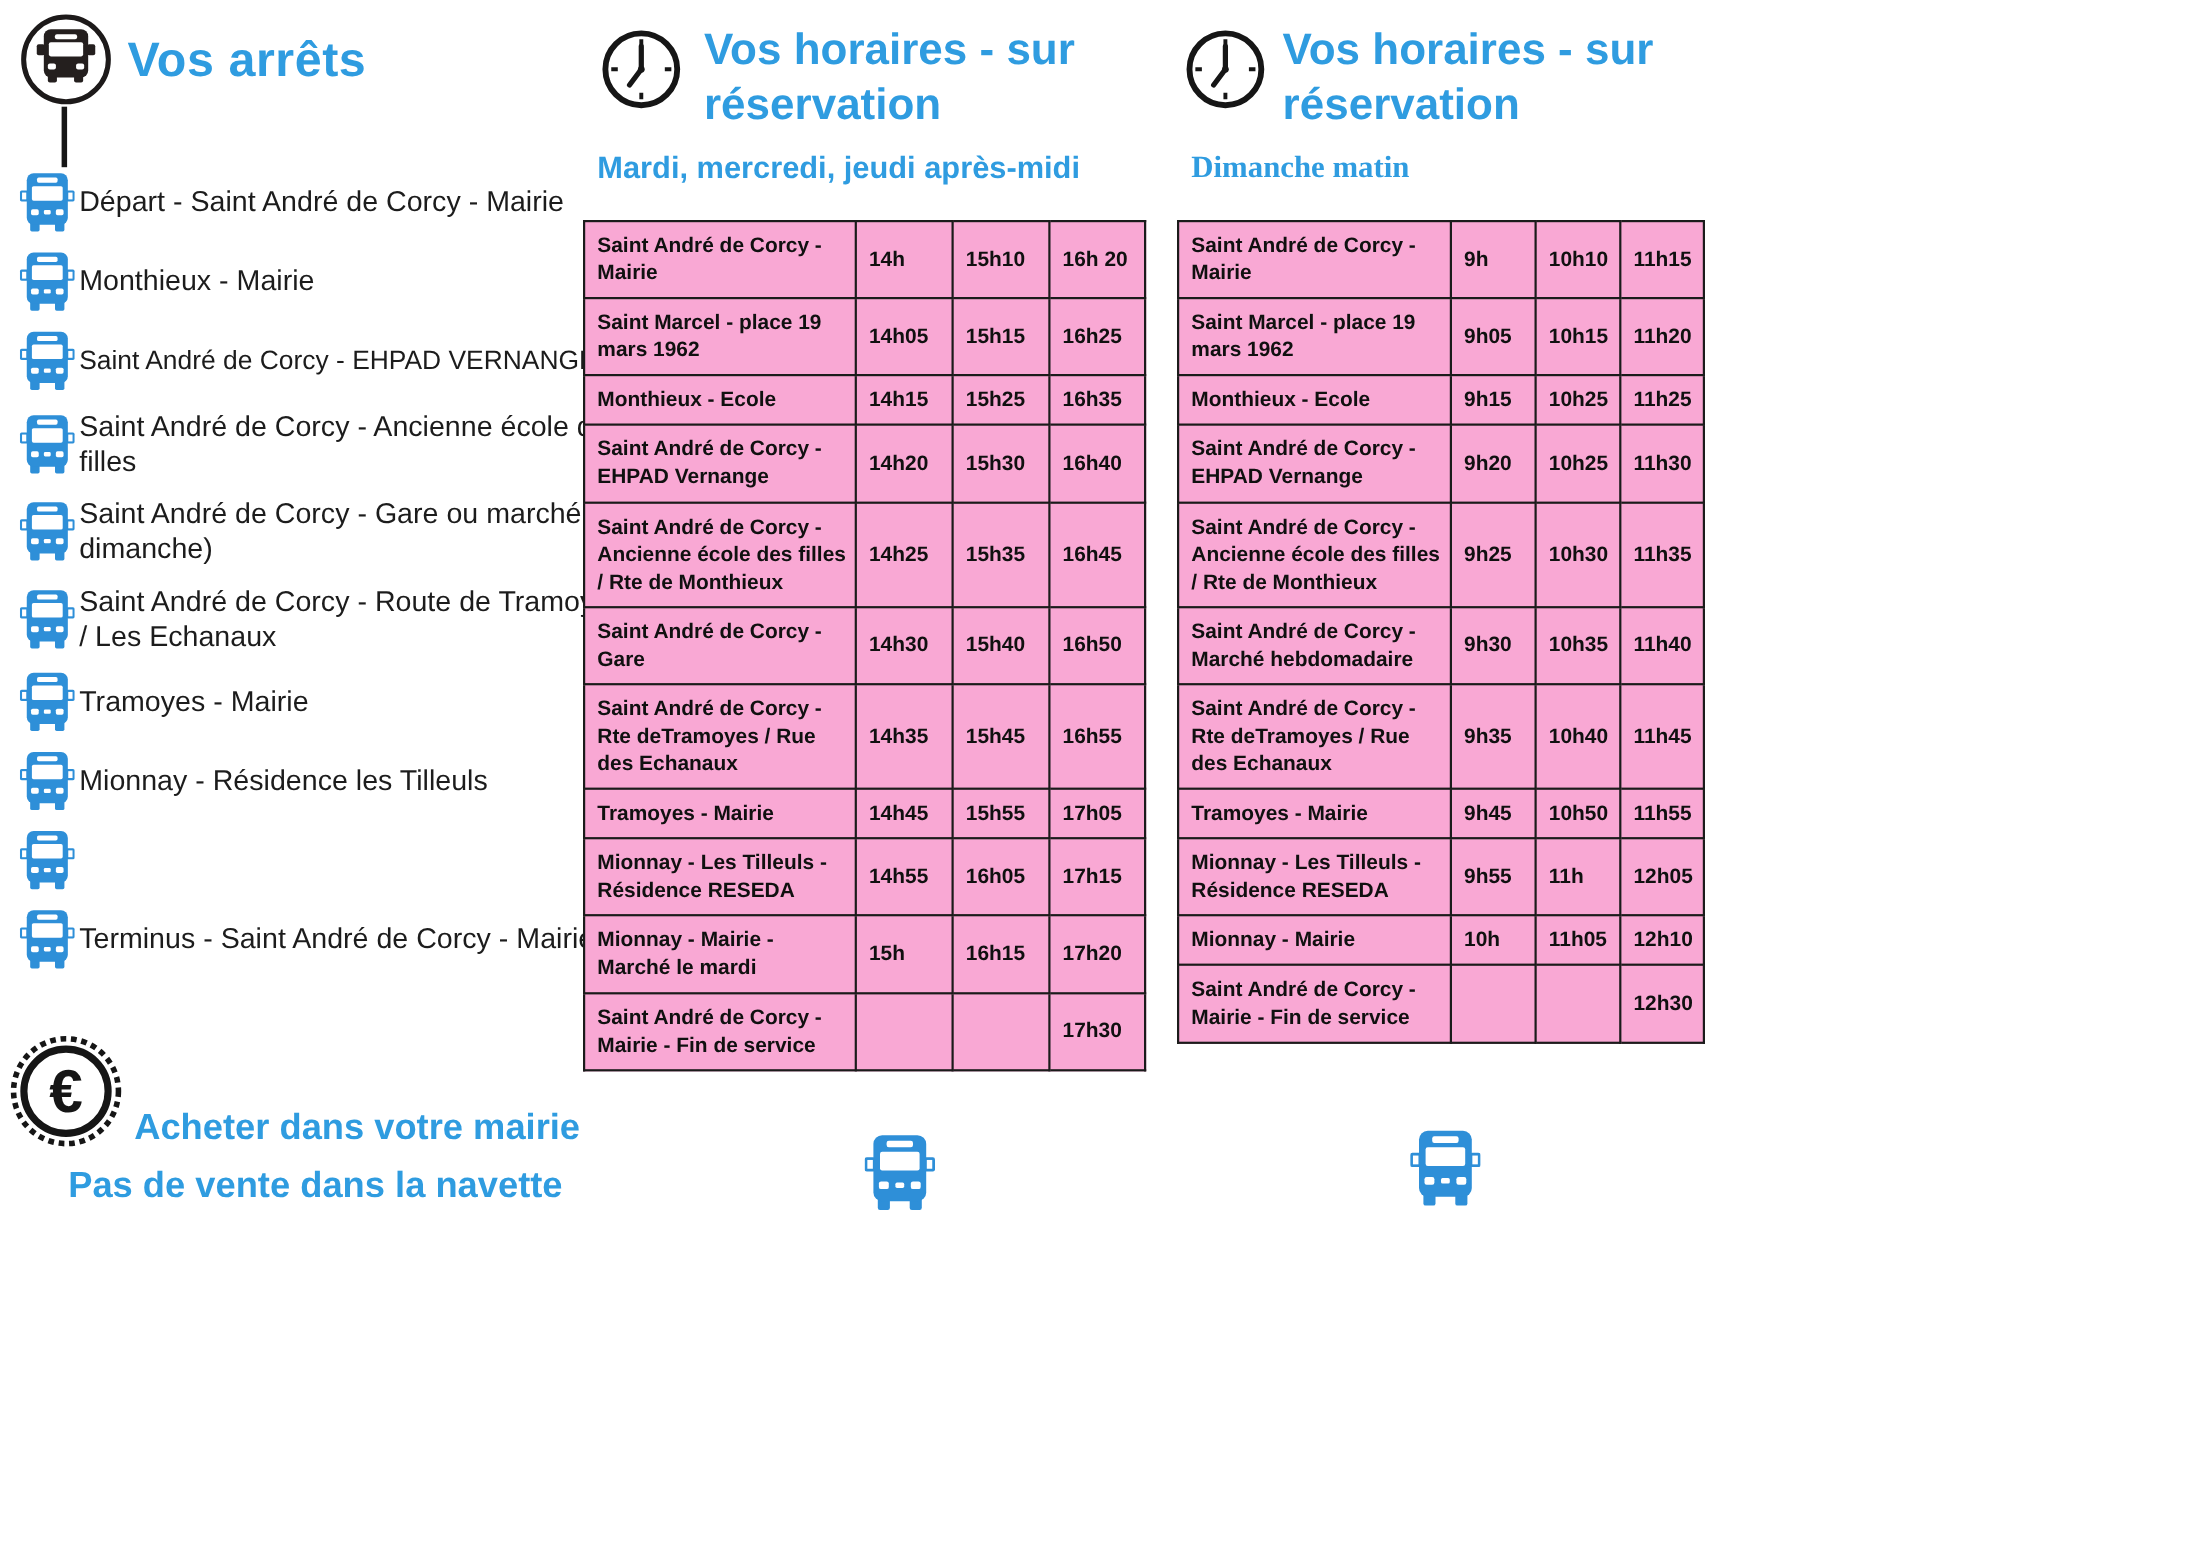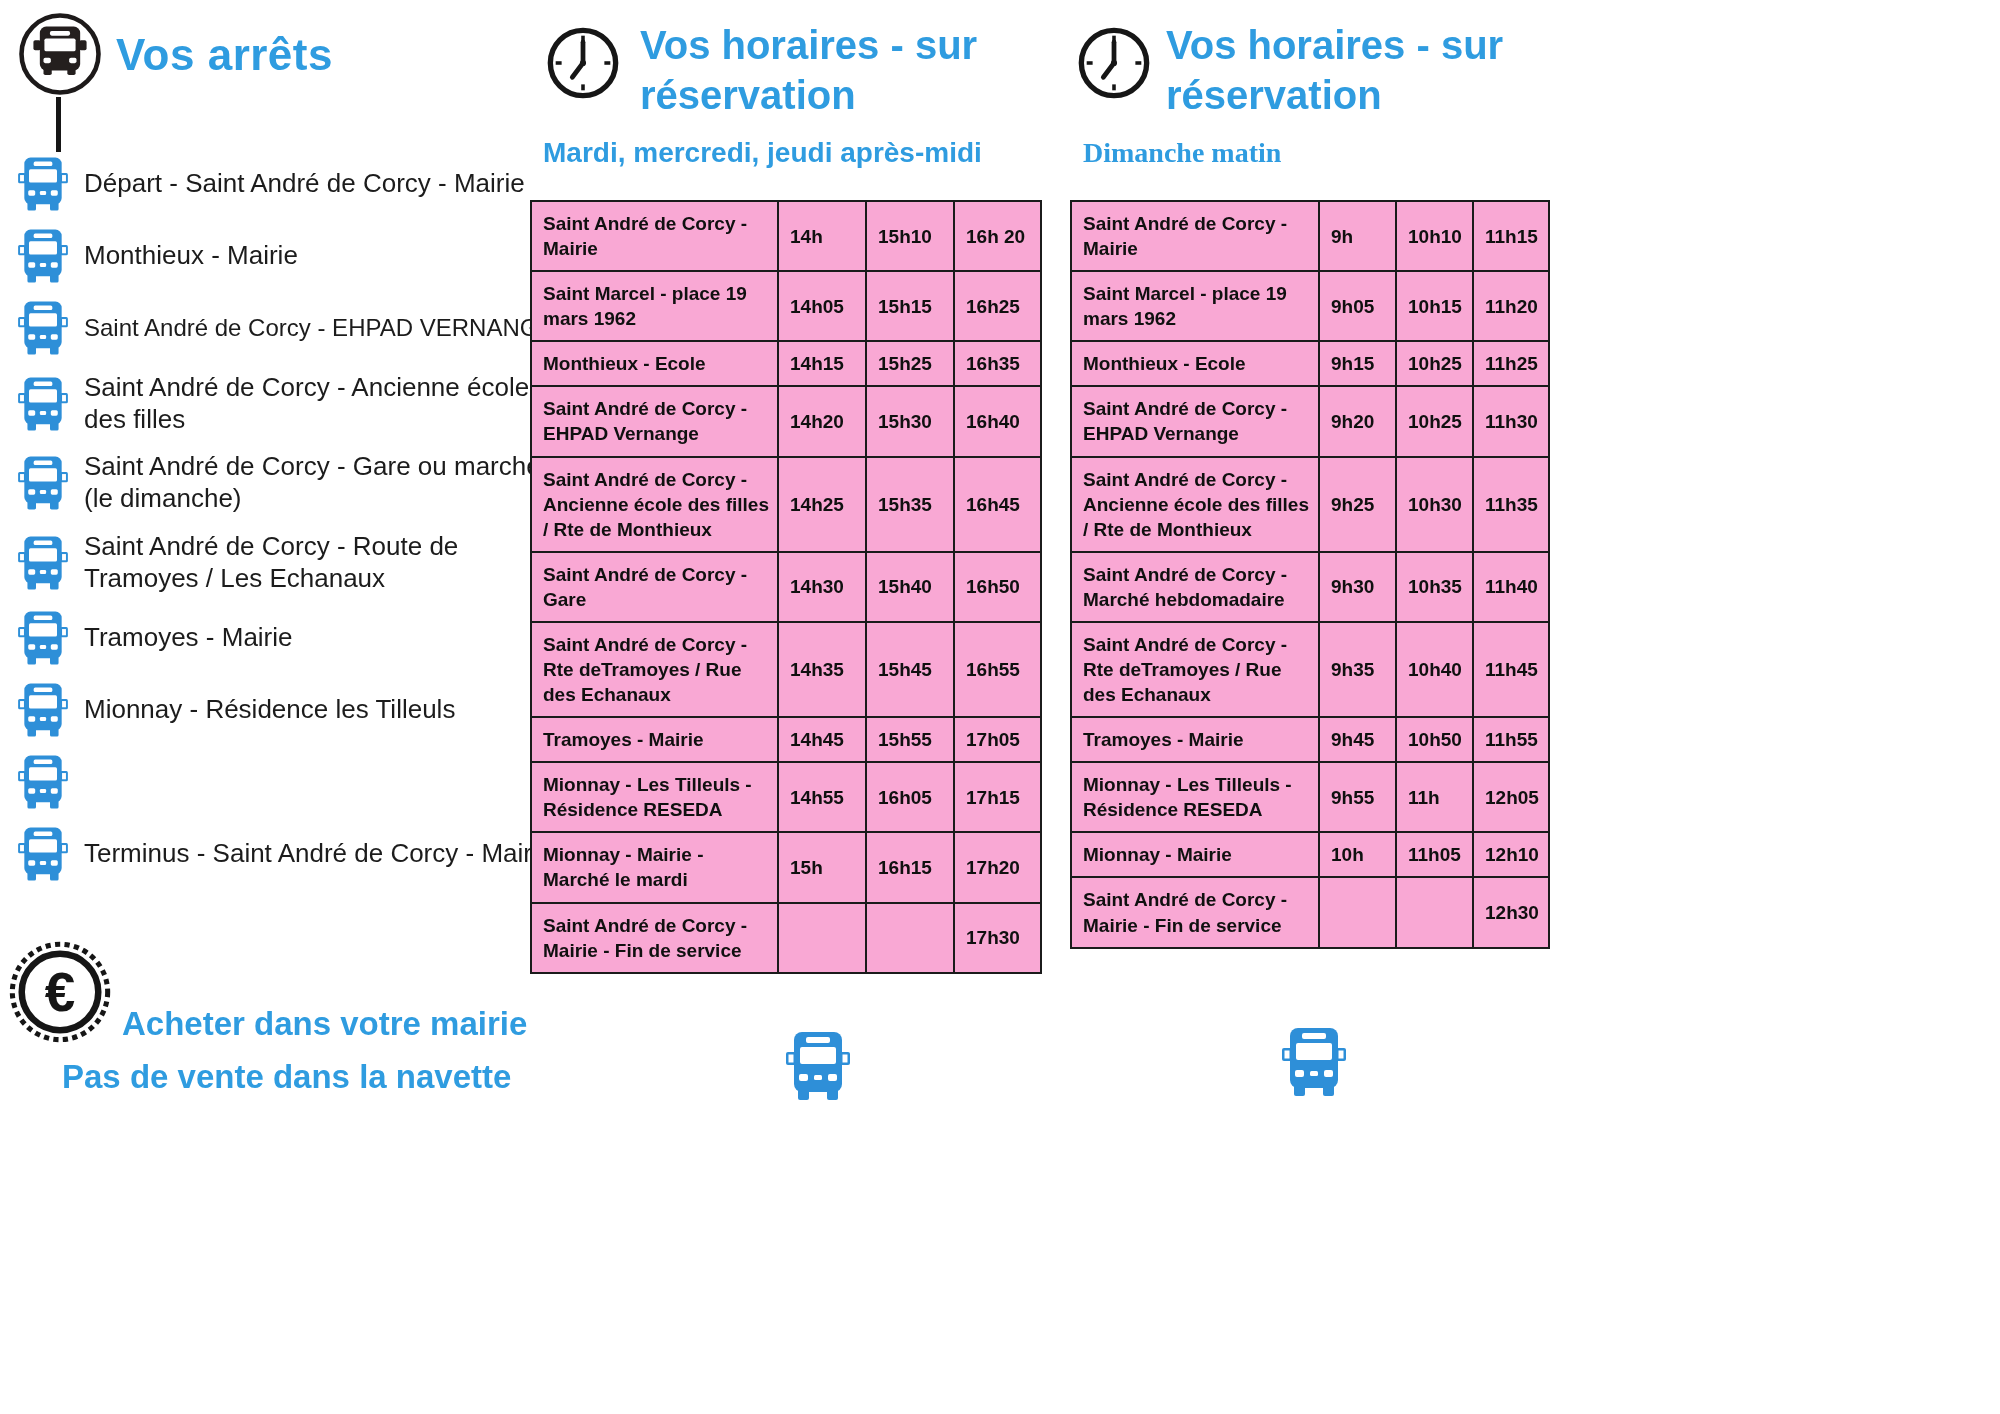--- a/index.html
+++ b/index.html
@@ -7,21 +7,21 @@
   body{ background:#ffffff; font-family:"Liberation Sans",sans-serif; }
   .page{ position:relative; width:2000px; height:1414px; background:#fff; overflow:hidden; color:var(--ink); }
 
   
   .stops-header-icon{ position:absolute; left:16px; top:10px; width:88px; height:88px; }
   .stops-header-icon svg{ width:100%; height:100%; display:block; }
   .left-title{ position:absolute; left:116px; top:30px; font-size:44px; font-weight:800; color:var(--accent); letter-spacing:.5px; }
   .stem{ position:absolute; left:56px; top:97px; width:5px; height:55px; background:var(--ink); }
 
   .stops-list{ position:absolute; left:18px; top:156px; width:552px; display:flex; flex-direction:column; gap:16px; }
-  .stop-item{ display:flex; align-items:center; gap:16px; }
+  .stop-item{ display:flex; align-items:center; gap:4px; }
   .stop-bus{ width:50px; height:56px; flex:0 0 auto; display:inline-block; }
   .stop-bus svg{ width:100%; height:100%; display:block; }
   .stop-label{ font-size:26px; line-height:1.22; color:#1c1c1c; }
   .stop-item.ehpad .stop-label{ font-size:24px; white-space:nowrap; }
 
   .pricing-euro{ position:absolute; left:8px; top:940px; width:104px; height:104px; }
   .pricing-euro svg{ width:100%; height:100%; display:block; }
   .price-line{ position:absolute; font-weight:800; color:var(--accent); font-size:33px; white-space:nowrap; }
   .price-1{ left:112px; top:948px; }
   .price-2{ left:122px; top:1005px; }

